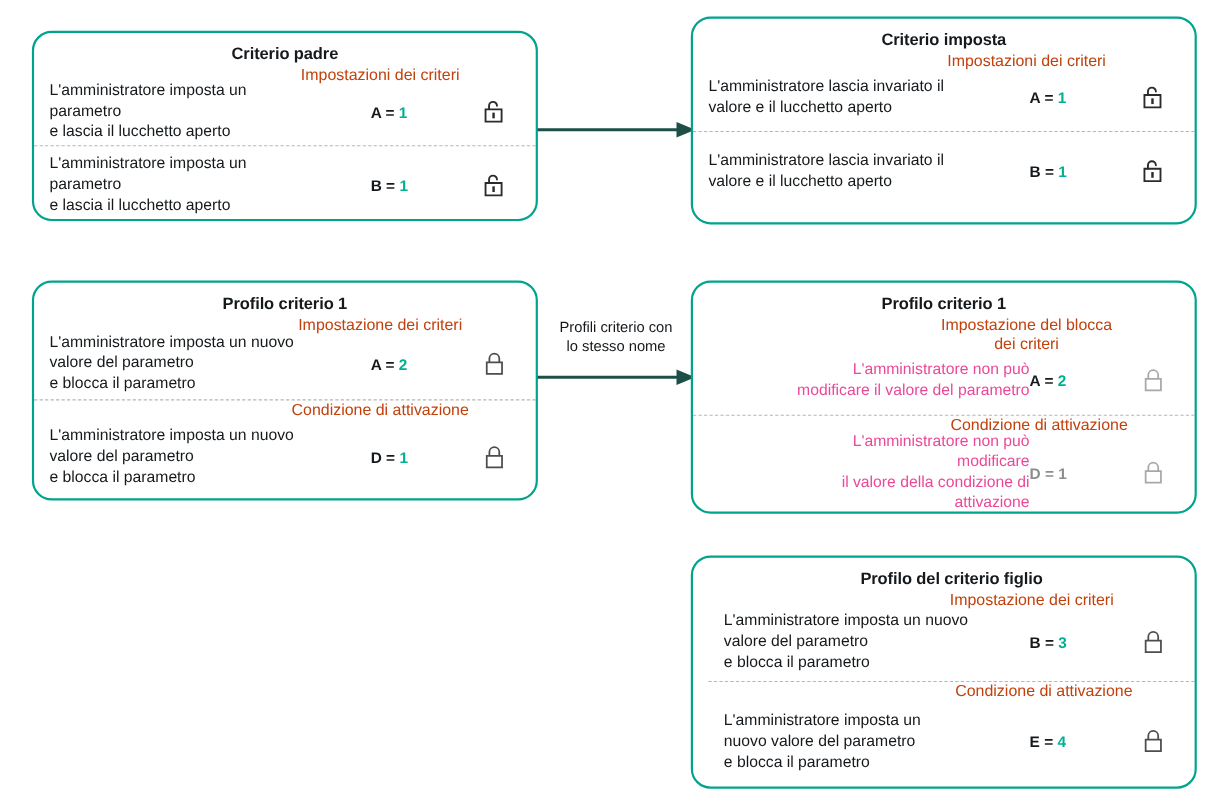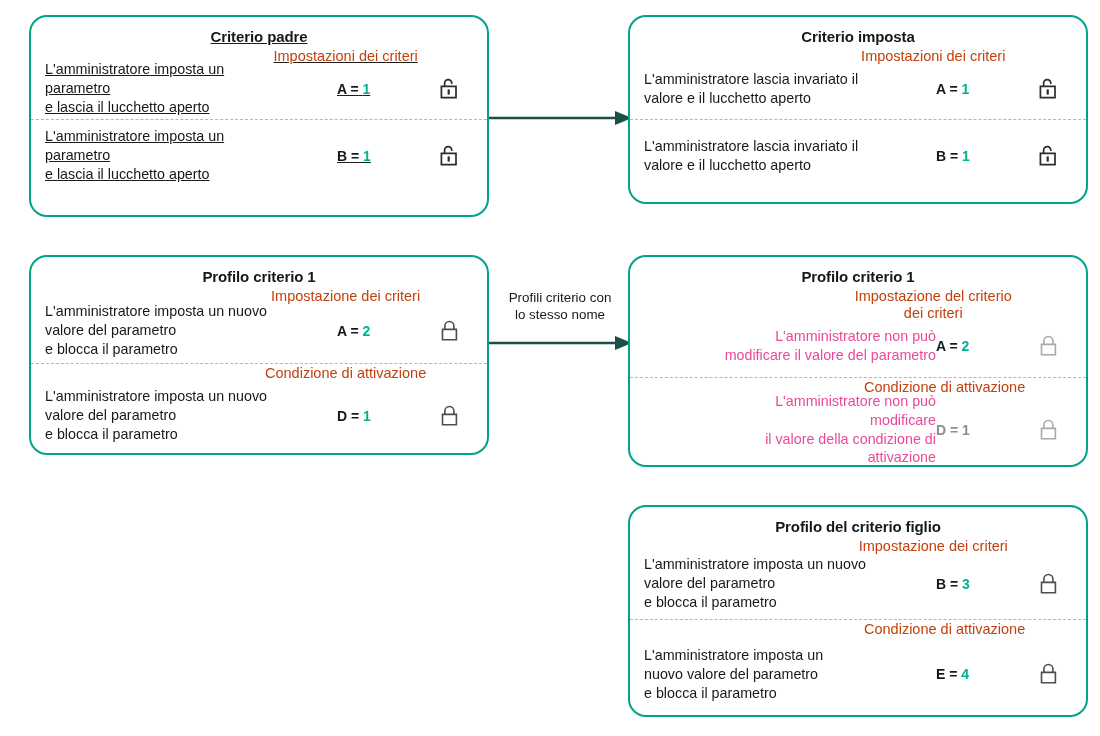--- a/index.html
+++ b/index.html
@@ -111,21 +111,21 @@
     <polygon points="131,8 148,15 131,22" fill="#1e4e48"></polygon>
   </svg>
 
   <svg class="arrow-wrap" style="left:484px; top:328px; width:150px; height:30px;" viewBox="0 0 150 30">
     <line x1="0" y1="15" x2="134" y2="15" stroke="#1e4e48" stroke-width="2.6"></line>
     <polygon points="131,8 148,15 131,22" fill="#1e4e48"></polygon>
   </svg>
   <div class="arrow-label" style="left:489px; top:290px; width:142px;">Profili criterio con
 lo stesso nome</div>
 
-  <div class="box" style="left:29px; top:15px; width:460px; height:202px;text-decoration:underline;">
+  <div class="box" style="left:29px; top:28px; width:460px; height:173px;">
     <div class="box-title">Criterio padre</div>
 
     <div class="section" style="height:72px;">
       <div class="sec-head">Impostazioni dei criteri</div>
       <div class="row" style="height:47px;">
         <div class="desc">L'amministratore imposta un
 parametro
  e lascia il lucchetto aperto</div>
         <div class="val"><span>A =</span>&nbsp;<span class="num">1</span></div>
         <div class="lockcell">
@@ -223,21 +223,21 @@
           </svg>
         </div>
       </div>
     </div>
   </div>
 
   <div class="box" style="left:628px; top:255px; width:460px; height:212px;">
     <div class="box-title">Profilo criterio 1</div>
 
     <div class="section" style="height:90px;">
-      <div class="sec-head wide" style="white-space:pre-line;">Impostazione del criterio
+      <div class="sec-head wide" style="white-space:pre-line;">Impostazione del blocca
 dei criteri</div>
       <div class="row" style="height:48px;">
         <div class="desc muted">L'amministratore non può
 modificare il valore del parametro</div>
         <div class="val"><span>A =</span>&nbsp;<span class="num">2</span></div>
         <div class="lockcell">
           <svg class="lock" width="21" height="24" viewBox="0 0 21 24" fill="none">
             <path d="M5.9 10.2 V7.0 a4.5 4.5 0 0 1 9.0 0 V10.2" stroke="#a8a8a8" stroke-width="1.6" fill="none"></path>
             <rect x="3.5" y="10.4" width="13.9" height="10.4" stroke="#a8a8a8" stroke-width="1.6" fill="none"></rect>
           </svg>
@@ -256,21 +256,21 @@
         <div class="lockcell">
           <svg class="lock" width="21" height="24" viewBox="0 0 21 24" fill="none">
             <path d="M5.9 10.2 V7.0 a4.5 4.5 0 0 1 9.0 0 V10.2" stroke="#a8a8a8" stroke-width="1.6" fill="none"></path>
             <rect x="3.5" y="10.4" width="13.9" height="10.4" stroke="#a8a8a8" stroke-width="1.6" fill="none"></rect>
           </svg>
         </div>
       </div>
     </div>
   </div>
 
-  <div class="box" style="left:628px; top:505px; width:460px; height:212px;">
+  <div class="box" style="left:628px; top:505px; width:460px; height:212px;padding-left:14px;">
     <div class="box-title">Profilo del criterio figlio</div>
 
     <div class="section" style="height:82px;">
       <div class="sec-head wide">Impostazione dei criteri</div>
       <div class="row" style="height:57px;">
         <div class="desc">L'amministratore imposta un nuovo
 valore del parametro
  e blocca il parametro</div>
         <div class="val"><span>B =</span>&nbsp;<span class="num">3</span></div>
         <div class="lockcell">

